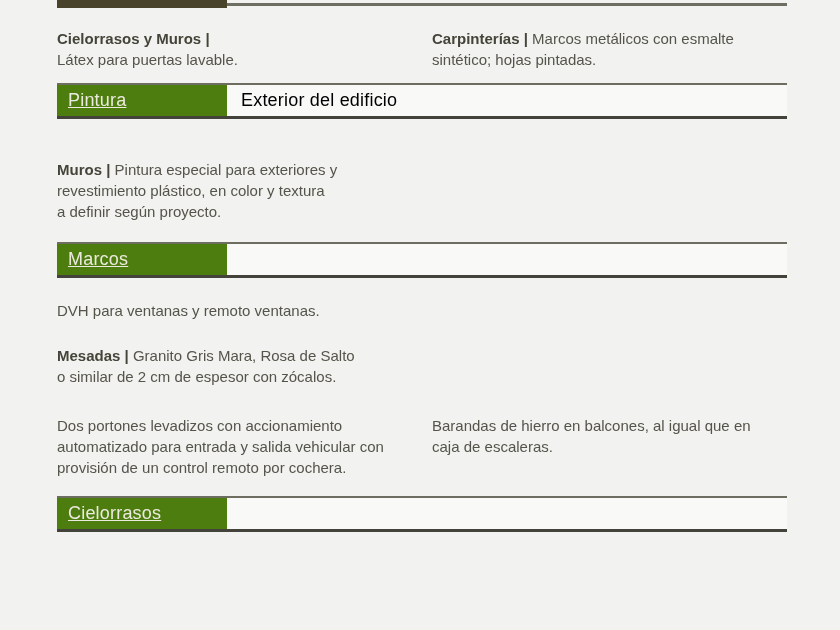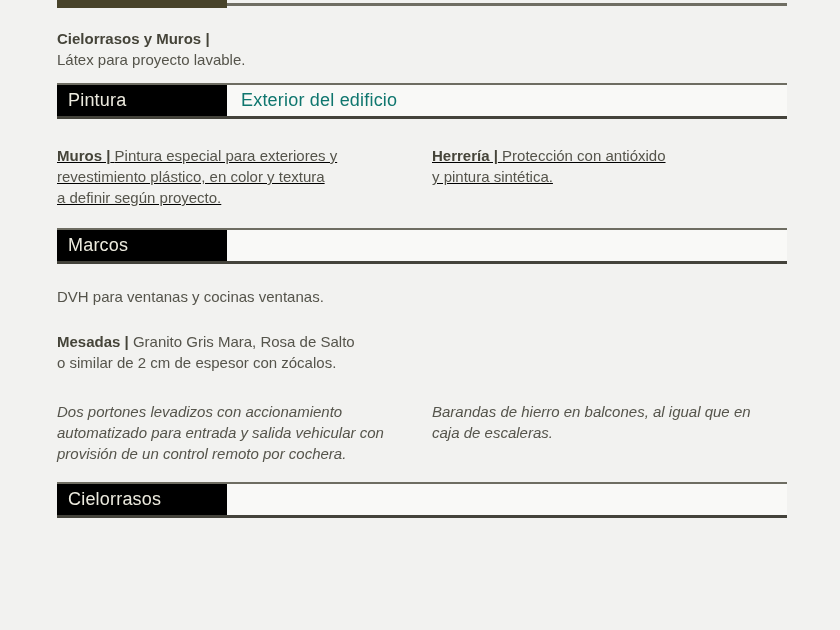--- a/index.html
+++ b/index.html
@@ -34,32 +34,33 @@
   
   .sec-header {
     display: flex; align-items: stretch;
     height: 31px;
     background: #f9f9f7;
     border-top: 2px solid #6e6d62;
     border-bottom: 3px solid #44433b;
   }
   .sec-label {
     width: 170px; box-sizing: border-box;
-    background: #000000;
+    background: #4d7c0f;
     color: #eceade;
     font-size: 18px;
     display: flex; align-items: center;
     padding-left: 11px;
     letter-spacing: 0.2px;
+    text-decoration: underline;
   }
   .sec-right {
     display: flex; align-items: center;
     padding-left: 14px;
     font-size: 18px;
-    color: #0f766e;
+    color: #000000;
     letter-spacing: 0.2px;
   }
 
   
   .row {
     display: grid;
     grid-template-columns: 350px 1fr;
     column-gap: 25px;
   }
   .row p {
@@ -67,60 +68,60 @@
     font-size: 15px;
     line-height: 21px;
     color: #55544b;
   }
   .lead { font-weight: bold; color: #454439; }
   .lead-block { display: block; }
   .body-text { white-space: pre-line; }
 
   
   .m-row1 { margin: 20px 0 13px; }
-  .m-row2 { margin: 26px 0 20px; text-decoration: underline; }
+  .m-row2 { margin: 40px 0 20px; }
   .m-row3 { margin: 22px 0 8px; }
   .m-row4 { margin: 24px 0 12px; }
-  .m-row5 { margin: 28px 0 18px; font-style: italic; }
+  .m-row5 { margin: 28px 0 18px; }
 </style>
 </head>
 <body>
 
 <div class="page">
   <div class="content" id="content">
       <div class="remnant">
         <div class="remnant-bar"></div>
         <div class="remnant-line"></div>
       </div>
       <div class="row m-row1">
         <div>
-          <p><b class="lead lead-block">Cielorrasos y Muros |</b><span class="body-text">Látex para proyecto lavable.</span></p>
+          <p><b class="lead lead-block">Cielorrasos y Muros |</b><span class="body-text">Látex para puertas lavable.</span></p>
+        </div>
+        <div>
+          <p><b class="lead">Carpinterías |</b> <span class="body-text">Marcos metálicos con esmalte
+sintético; hojas pintadas.</span></p>
         </div>
       </div>
       <div class="sec-header">
         <div class="sec-label">Pintura</div>
         <div class="sec-right">Exterior del edificio</div>
       </div>
       <div class="row m-row2">
         <div>
           <p><b class="lead">Muros |</b> <span class="body-text">Pintura especial para exteriores y
 revestimiento plástico, en color y textura
 a definir según proyecto.</span></p>
         </div>
-        <div>
-          <p><b class="lead">Herrería |</b> <span class="body-text">Protección con antióxido
-y pintura sintética.</span></p>
-        </div>
       </div>
       <div class="sec-header">
         <div class="sec-label">Marcos</div>
       </div>
       <div class="row m-row3">
         <div>
-          <p><span class="body-text">DVH para ventanas y cocinas ventanas.</span></p>
+          <p><span class="body-text">DVH para ventanas y remoto ventanas.</span></p>
         </div>
         <div></div>
       </div>
       <div class="row m-row4">
         <div>
           <p><b class="lead">Mesadas |</b> <span class="body-text">Granito Gris Mara, Rosa de Salto
 o similar de 2 cm de espesor con zócalos.</span></p>
         </div>
       </div>
       <div class="row m-row5">

